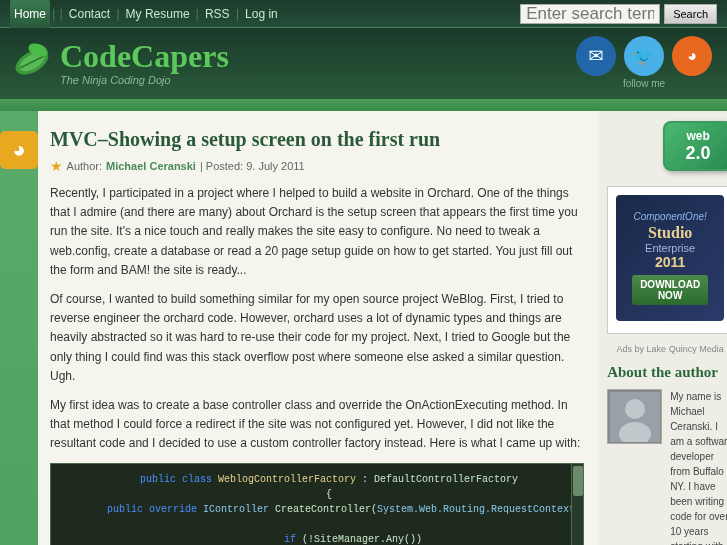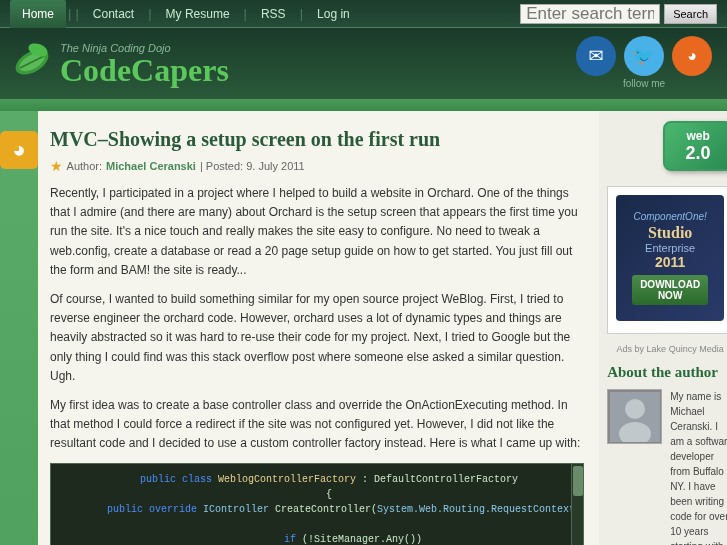--- a/index.html
+++ b/index.html
@@ -15,21 +15,21 @@
       align-items: center;
       background: linear-gradient(to bottom, #1c3c2c, #254d38);
       padding: 0 10px;
       height: 28px;
       border-bottom: 1px solid #4a8060;
     }
     #nav-bar a {
       color: #c8e8d0;
       text-decoration: none;
       font-size: 12px;
-      padding: 0 12px;
+      padding: 0 4px;
       height: 28px;
       line-height: 28px;
       display: inline-block;
     }
     #nav-bar a.active {
       background: linear-gradient(to bottom, #3a7a50, #2a5a3a);
       color: #fff;
       border-radius: 2px 2px 0 0;
     }
     .nav-sep { color: #4a7a5a; padding: 0 2px; }
@@ -360,24 +360,24 @@
   <div id="brand-area">
     <div id="logo-area">
 
       <svg id="logo-leaf" viewBox="0 0 45 45">
         <ellipse cx="22" cy="22" rx="18" ry="10" fill="#3a9a3a" transform="rotate(-30 22 22)"></ellipse>
         <ellipse cx="22" cy="22" rx="14" ry="7" fill="#5aba5a" transform="rotate(-30 22 22)"></ellipse>
         <line x1="10" y1="28" x2="34" y2="16" stroke="#2a7a2a" stroke-width="1.5"></line>
         <ellipse cx="28" cy="10" rx="10" ry="6" fill="#4aba4a" transform="rotate(20 28 10)"></ellipse>
       </svg>
       <div id="logo-text-group">
-        <div id="logo-tagline">The Ninja Coding Dojo</div>
         <div id="logo-text">
           <span>Code</span><span style="color:#5cc85c">Capers</span>
         </div>
+        <div id="logo-tagline">The Ninja Coding Dojo</div>
       </div>
     </div>
 
     <div id="social-icons">
       <div style="display:flex; flex-direction:column; align-items:center;">
         <div style="display:flex; gap:8px; align-items:center;">
           <a class="social-icon email">✉</a>
           <a class="social-icon twitter">🐦</a>
           <a class="social-icon rss">◕</a>
         </div>

